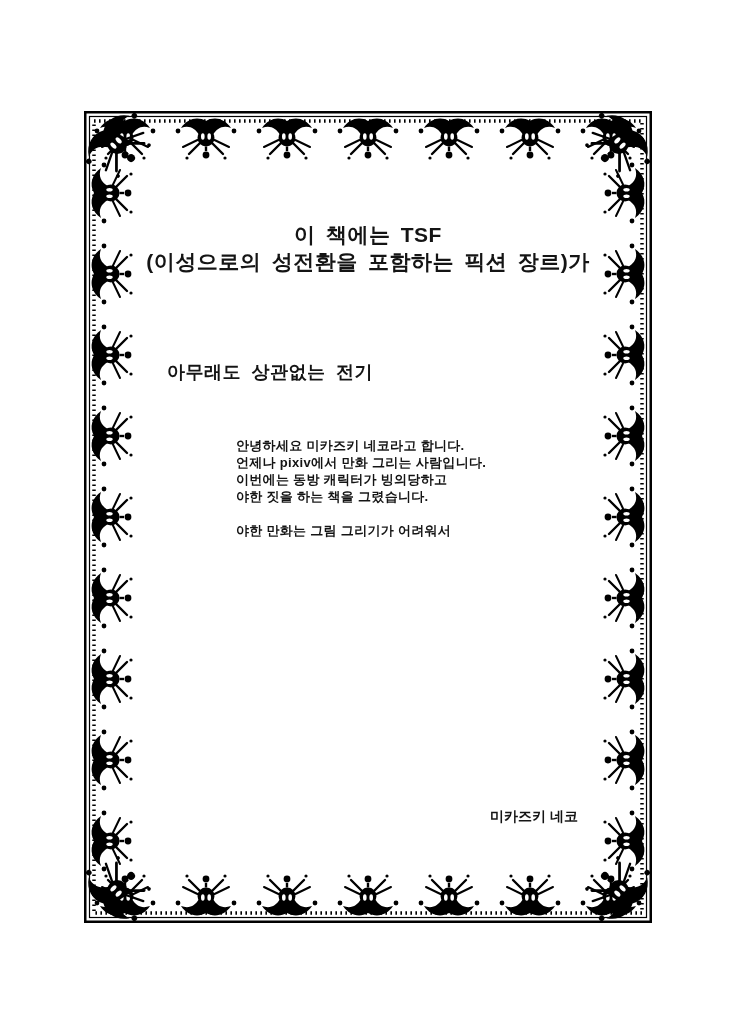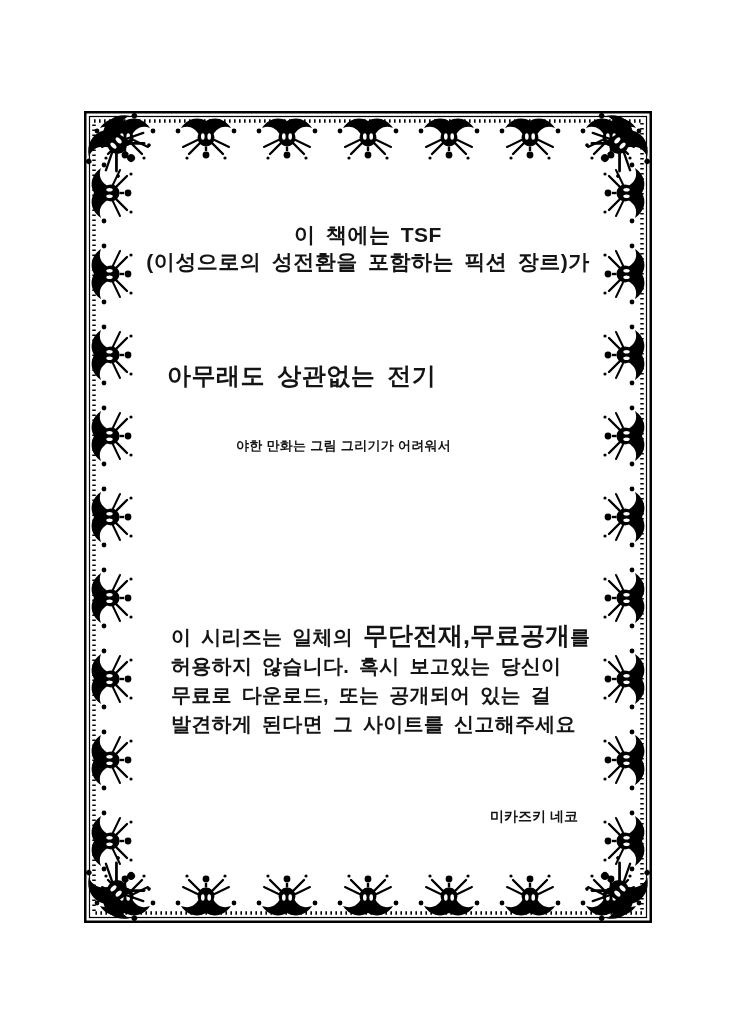--- a/index.html
+++ b/index.html
@@ -13,27 +13,27 @@
   .frame svg{position:absolute;left:0;top:0;}
   .content{position:absolute;left:0;top:0;width:100%;height:100%;}
 
   .warning{
     position:absolute;left:0;top:110px;width:100%;
     text-align:center;font-size:21px;line-height:27px;font-weight:600;
     word-spacing:4px;letter-spacing:0.5px;
   }
   .section-title{
     position:absolute;left:83px;top:249px;
-    font-size:24px;font-weight:600;word-spacing:5px;letter-spacing:0.5px;
+    font-size:18px;font-weight:600;word-spacing:5px;letter-spacing:0.5px;
   }
   .greeting{
     position:absolute;left:152px;top:326px;
     font-size:13px;line-height:17px;font-weight:600;letter-spacing:0.3px;
   }
-  .greeting .para + .para{margin-top:10px;}
+  .greeting .para + .para{margin-top:17px;}
   .notice{
     position:absolute;left:87px;top:510px;width:440px;
     font-size:20px;line-height:29px;font-weight:600;word-spacing:4px;letter-spacing:0.3px;
   }
   .notice .emph{
     font-size:25px;font-weight:800;letter-spacing:0;
   }
   .signature{
     position:absolute;left:350px;top:695px;width:200px;
     text-align:center;font-size:14px;line-height:20px;font-weight:600;
@@ -109,30 +109,30 @@
 
       <div class="warning">
         <div>이 책에는 TSF</div>
         <div>(이성으로의 성전환을 포함하는 픽션 장르)가</div>
       </div>
 
       <div class="section-title">아무래도 상관없는 전기</div>
 
       <div class="greeting">
         <div class="para">
+          <div>안녕하세요 미카즈키 네코라고 합니다.</div>
+          <div>언제나 pixiv에서 만화 그리는 사람입니다.</div>
+          <div>이번에는 동방 캐릭터가 빙의당하고</div>
+          <div>야한 짓을 하는 책을 그렸습니다.</div>
+        </div>
+        <div class="para">
           <div>야한 만화는 그림 그리기가 어려워서</div>
         </div>
       </div>
 
-      <div class="notice">
-        <div><span>이 시리즈는 일체의 </span><span class="emph">무단전재,무료공개</span><span>를</span></div>
-        <div>허용하지 않습니다. 혹시 보고있는 당신이</div>
-        <div>무료로 다운로드, 또는 공개되어 있는 걸</div>
-        <div>발견하게 된다면 그 사이트를 신고해주세요</div>
-      </div>
 
       <div class="signature">
         <div>미카즈키 네코</div>
       </div>
 
     </div>
   </div>
 </div>
 
 </body></html>

